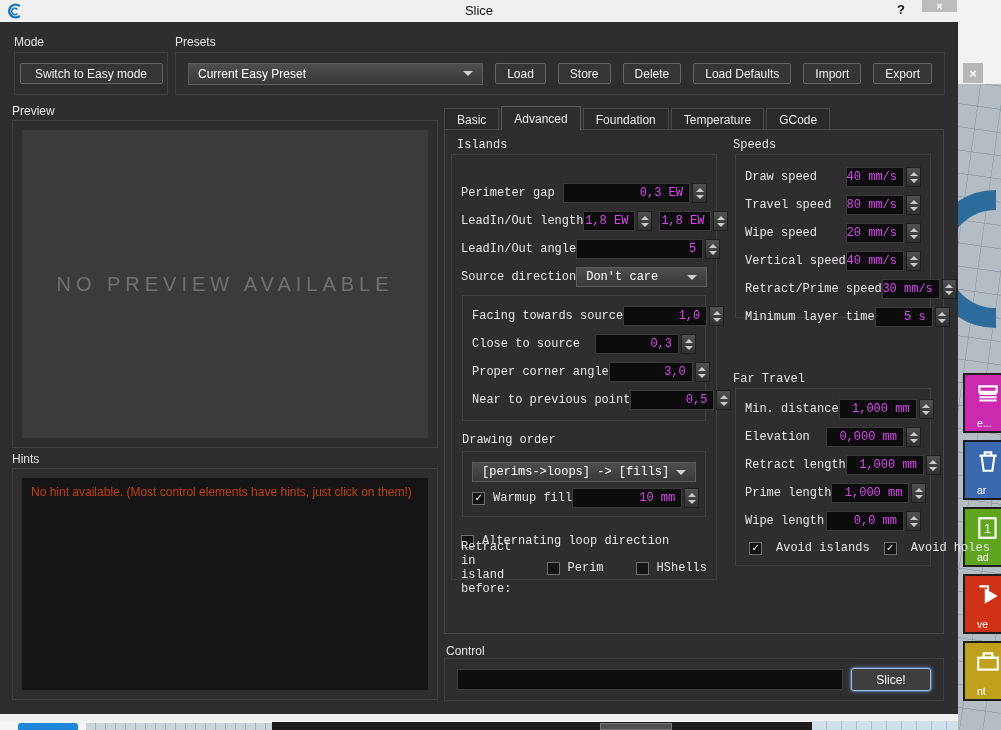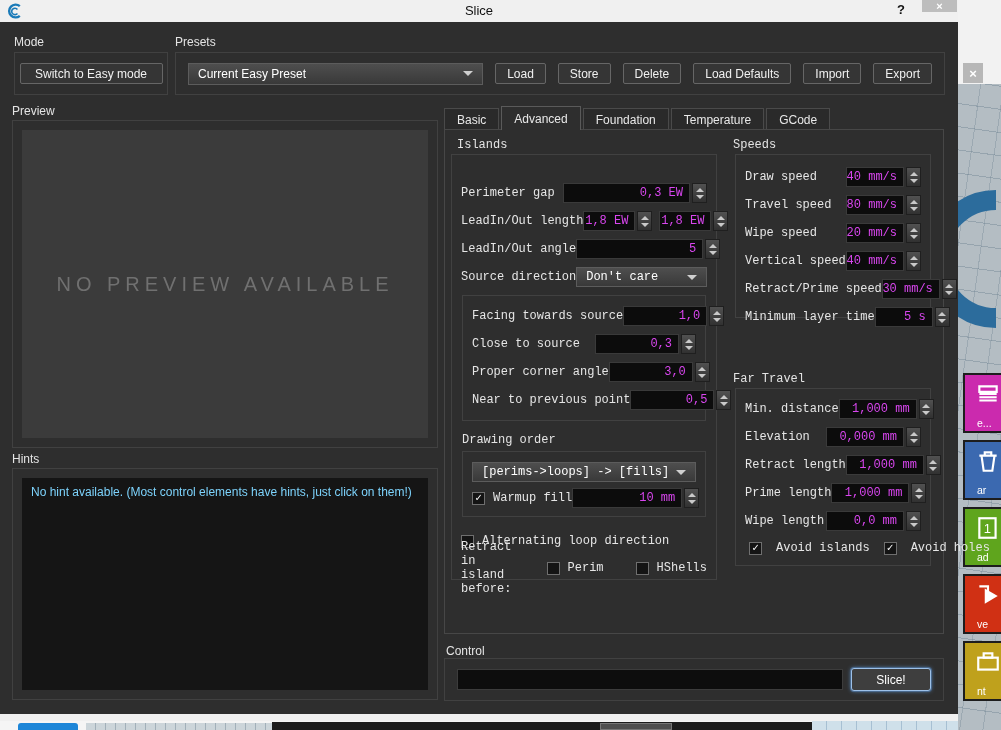--- a/index.html
+++ b/index.html
@@ -68,21 +68,21 @@
 
   
   .mode-box{left:14px;top:30px;width:154px;height:43px;display:flex;align-items:center;justify-content:center;}
   .presets-box{left:175px;top:30px;width:770px;height:43px;display:flex;align-items:center;padding:0 12px;gap:12px;}
 
   
   .preview-box{left:12px;top:98px;width:426px;height:328px;padding:9px;}
   .preview-inner{width:100%;height:100%;background:#3b3b3b;display:flex;align-items:center;justify-content:center;}
   .preview-text{color:#707070;font-size:20px;letter-spacing:5px;}
   .hints-box{left:12px;top:446px;width:426px;height:232px;padding:9px;}
-  .hints-inner{width:100%;height:100%;background:#151515;color:#7dd3fc;padding:7px 9px;}
+  .hints-inner{width:100%;height:100%;background:#151515;color:#c2410c;padding:7px 9px;}
 
   
   .tabs{position:absolute;left:444px;top:84px;height:24px;display:flex;align-items:flex-end;}
   .tab{height:22px;background:#2a2a2a;border:1px solid #4a4a4a;border-bottom:none;display:flex;align-items:center;
     justify-content:center;padding:0 12px;margin-right:2px;color:#e8e8e8;}
   .tab.active{height:24px;background:#2e2e2e;border-color:#5a5a5a;position:relative;z-index:2;}
   .tabpanel{position:absolute;left:444px;top:107px;width:500px;height:505px;border:1px solid #474747;background:#2e2e2e;font-family:Liberation Mono, monospace;}
 
   
   .islands-lbl{left:12px;top:8px;}

